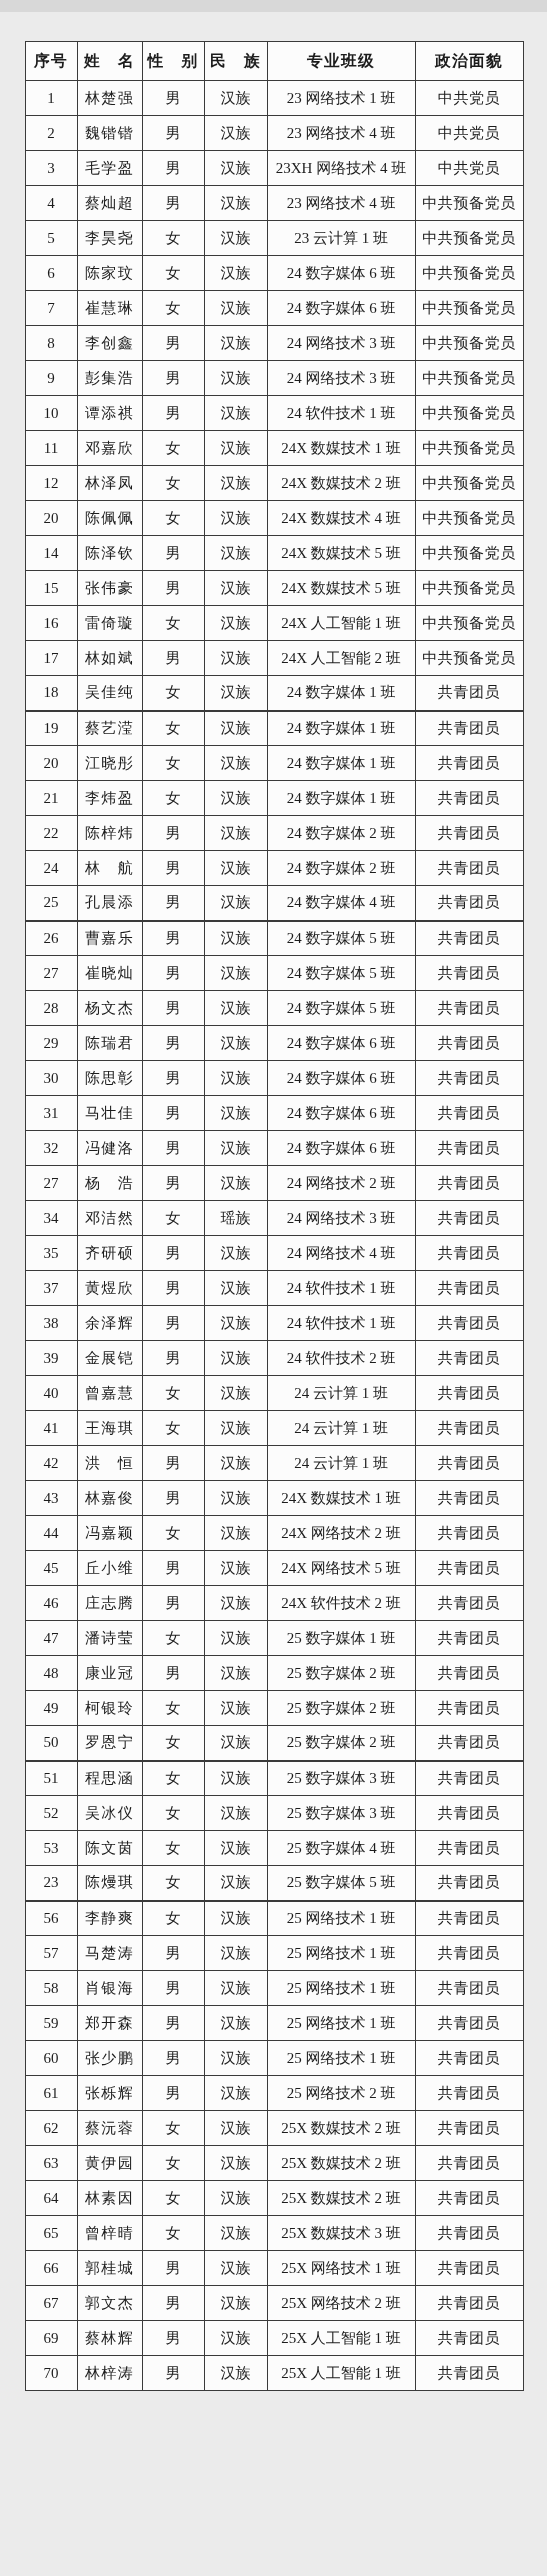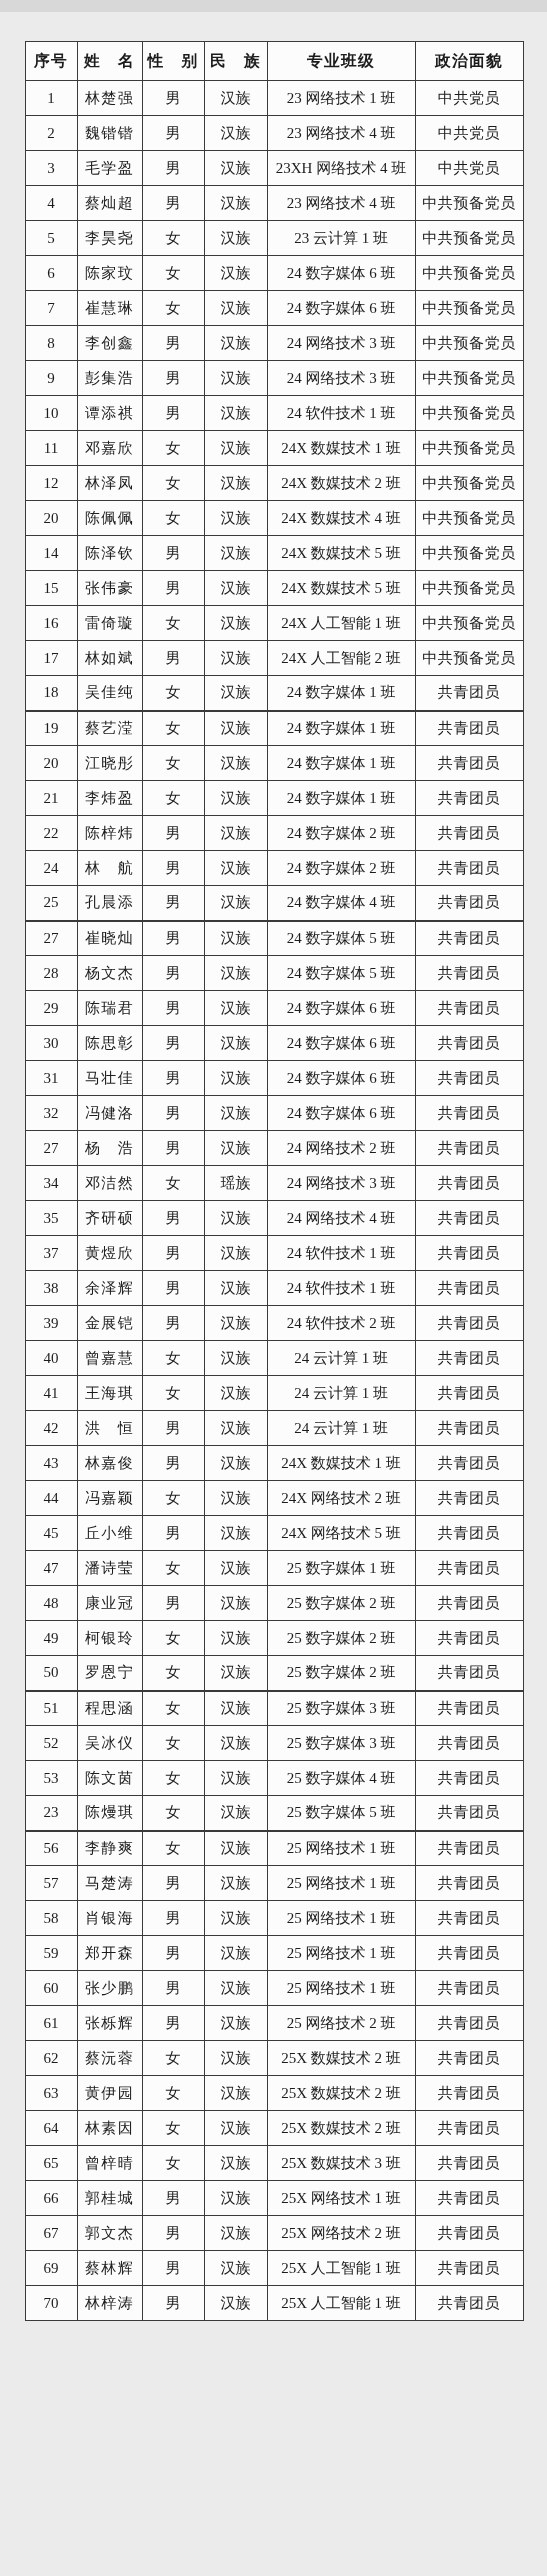--- a/index.html
+++ b/index.html
@@ -268,20 +268,28 @@
         </tr>
         <tr class="thick">
           <td>25</td>
           <td class="name">孔晨添</td>
           <td>男</td>
           <td>汉族</td>
           <td>24 数字媒体 4 班</td>
           <td class="status">共青团员</td>
         </tr>
         <tr>
+          <td>26</td>
+          <td class="name">曹嘉乐</td>
+          <td>男</td>
+          <td>汉族</td>
+          <td>24 数字媒体 5 班</td>
+          <td class="status">共青团员</td>
+        </tr>
+        <tr>
           <td>27</td>
           <td class="name">崔晓灿</td>
           <td>男</td>
           <td>汉族</td>
           <td>24 数字媒体 5 班</td>
           <td class="status">共青团员</td>
         </tr>
         <tr>
           <td>28</td>
           <td class="name">杨文杰</td>
@@ -409,20 +417,28 @@
           <td>汉族</td>
           <td>24X 网络技术 2 班</td>
           <td class="status">共青团员</td>
         </tr>
         <tr>
           <td>45</td>
           <td class="name">丘小维</td>
           <td>男</td>
           <td>汉族</td>
           <td>24X 网络技术 5 班</td>
+          <td class="status">共青团员</td>
+        </tr>
+        <tr>
+          <td>46</td>
+          <td class="name">庄志腾</td>
+          <td>男</td>
+          <td>汉族</td>
+          <td>24X 软件技术 2 班</td>
           <td class="status">共青团员</td>
         </tr>
         <tr>
           <td>47</td>
           <td class="name">潘诗莹</td>
           <td>女</td>
           <td>汉族</td>
           <td>25 数字媒体 1 班</td>
           <td class="status">共青团员</td>
         </tr>

